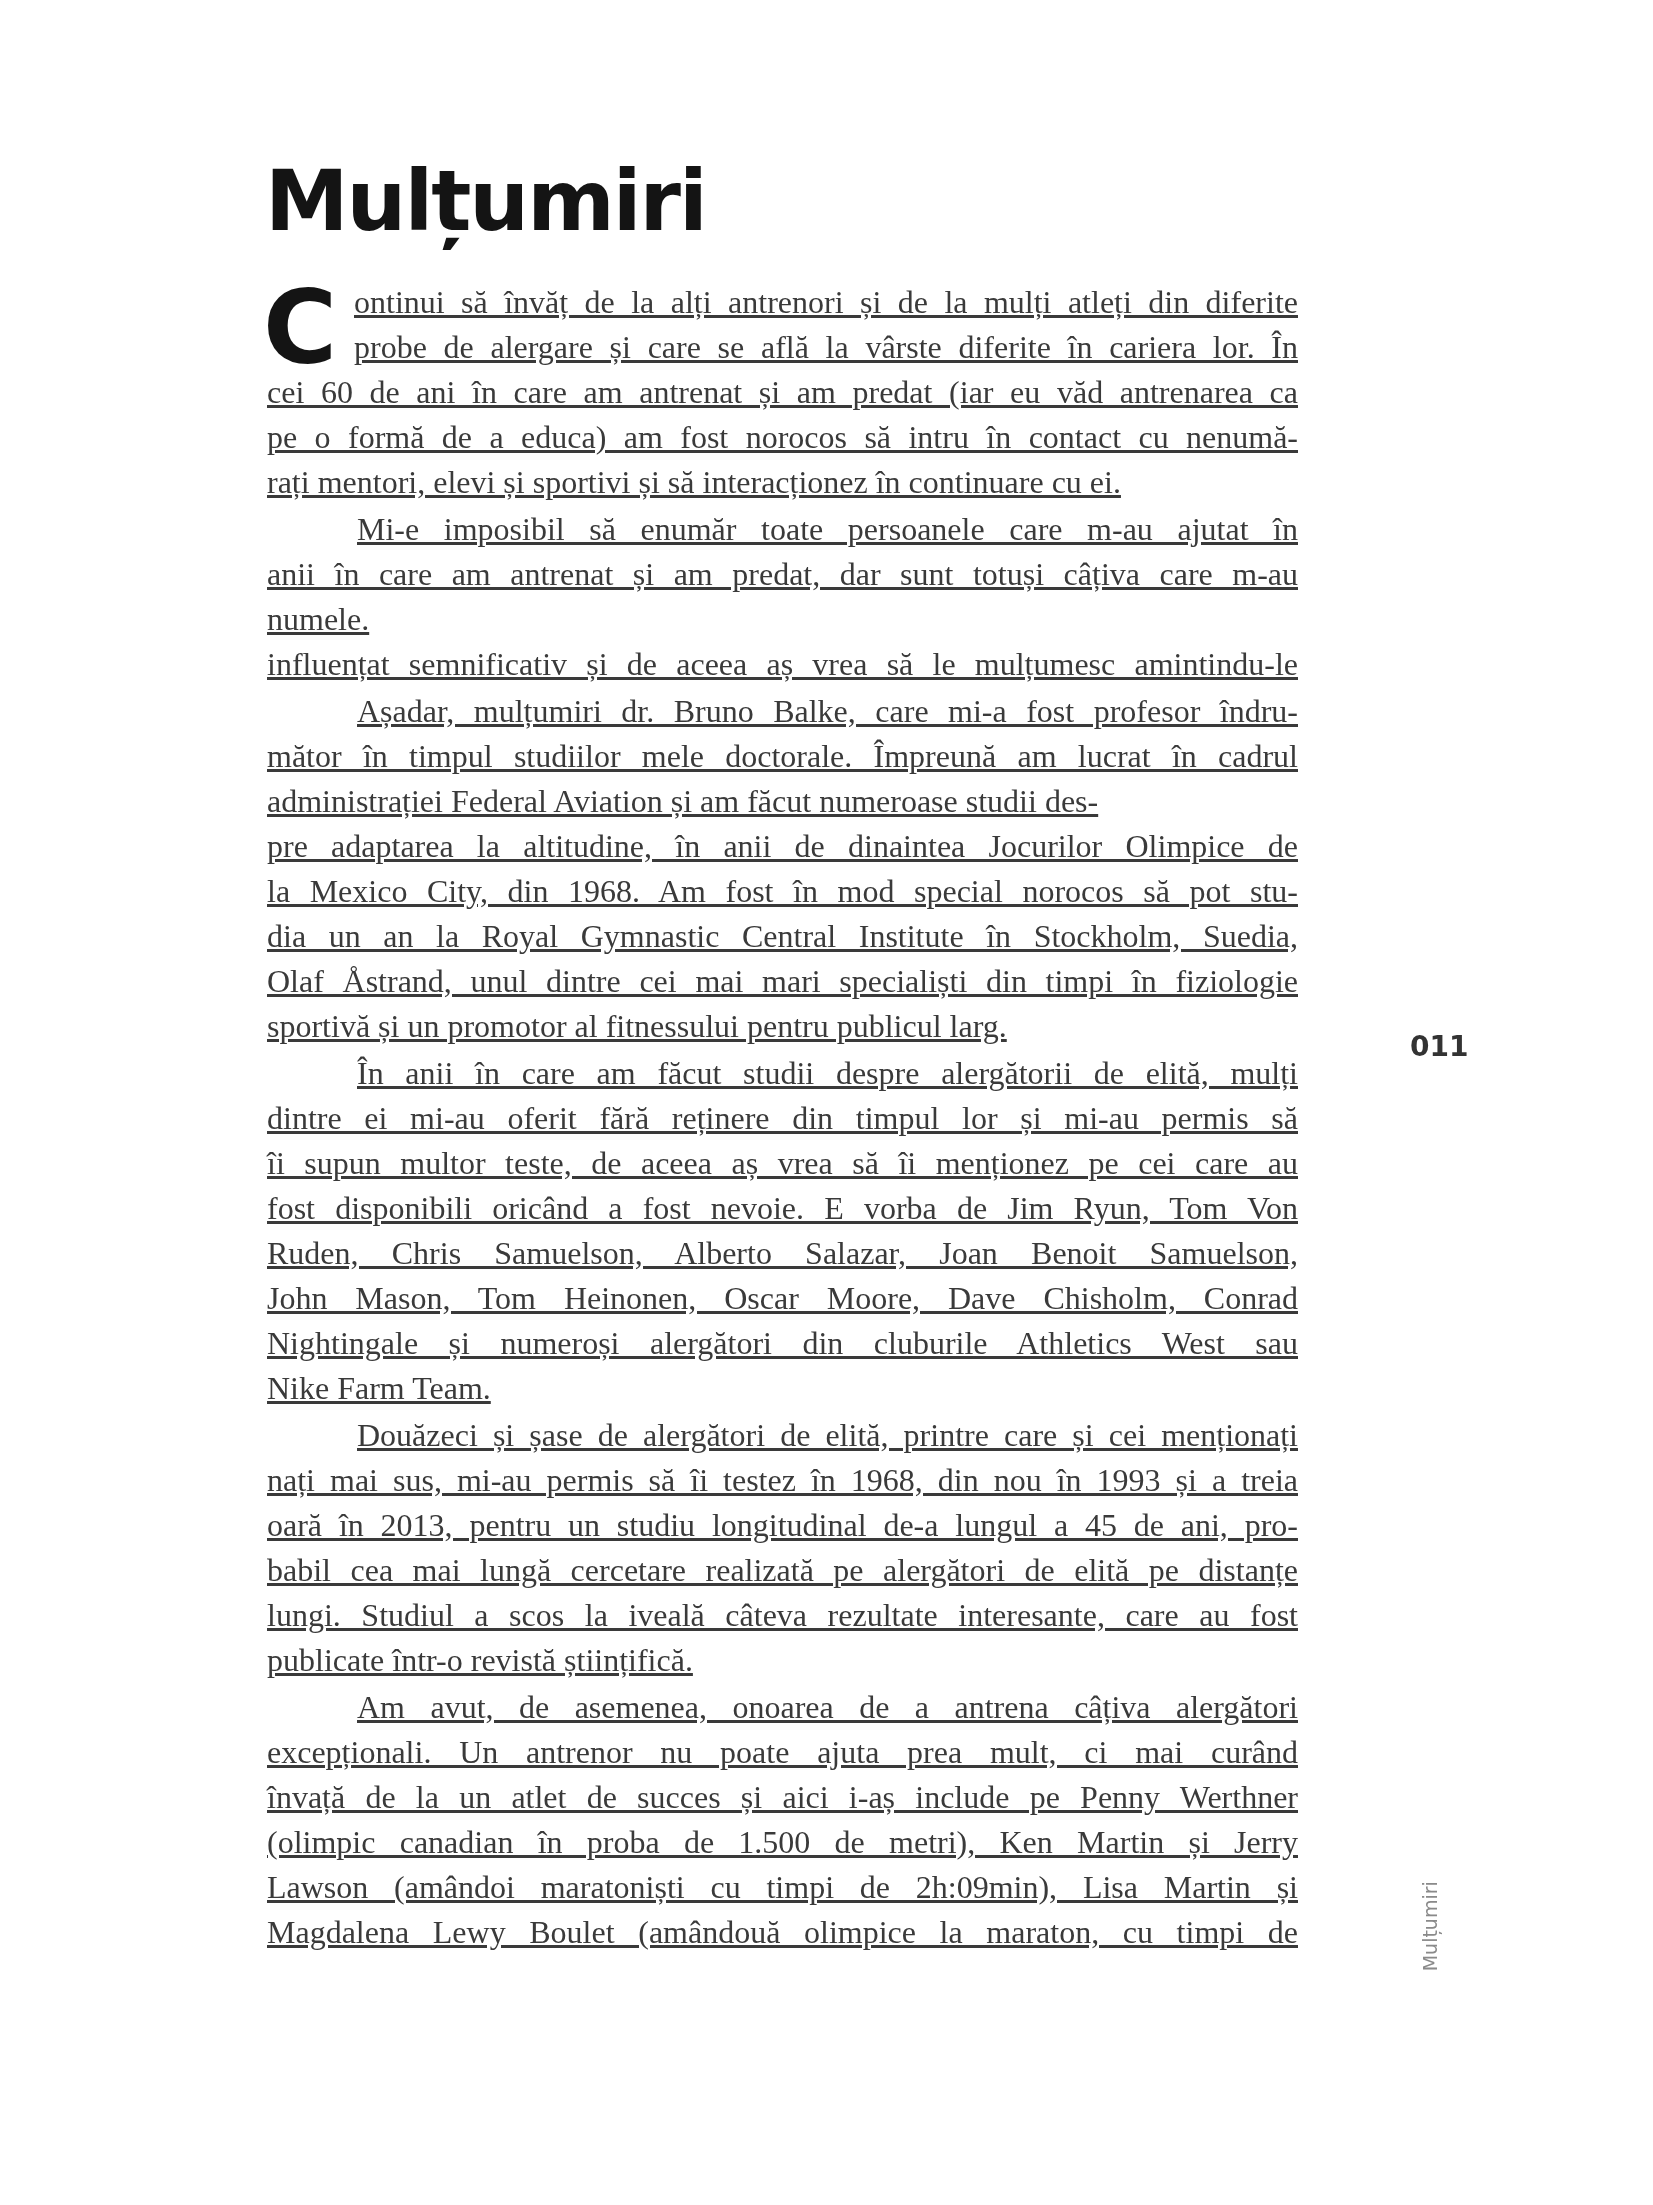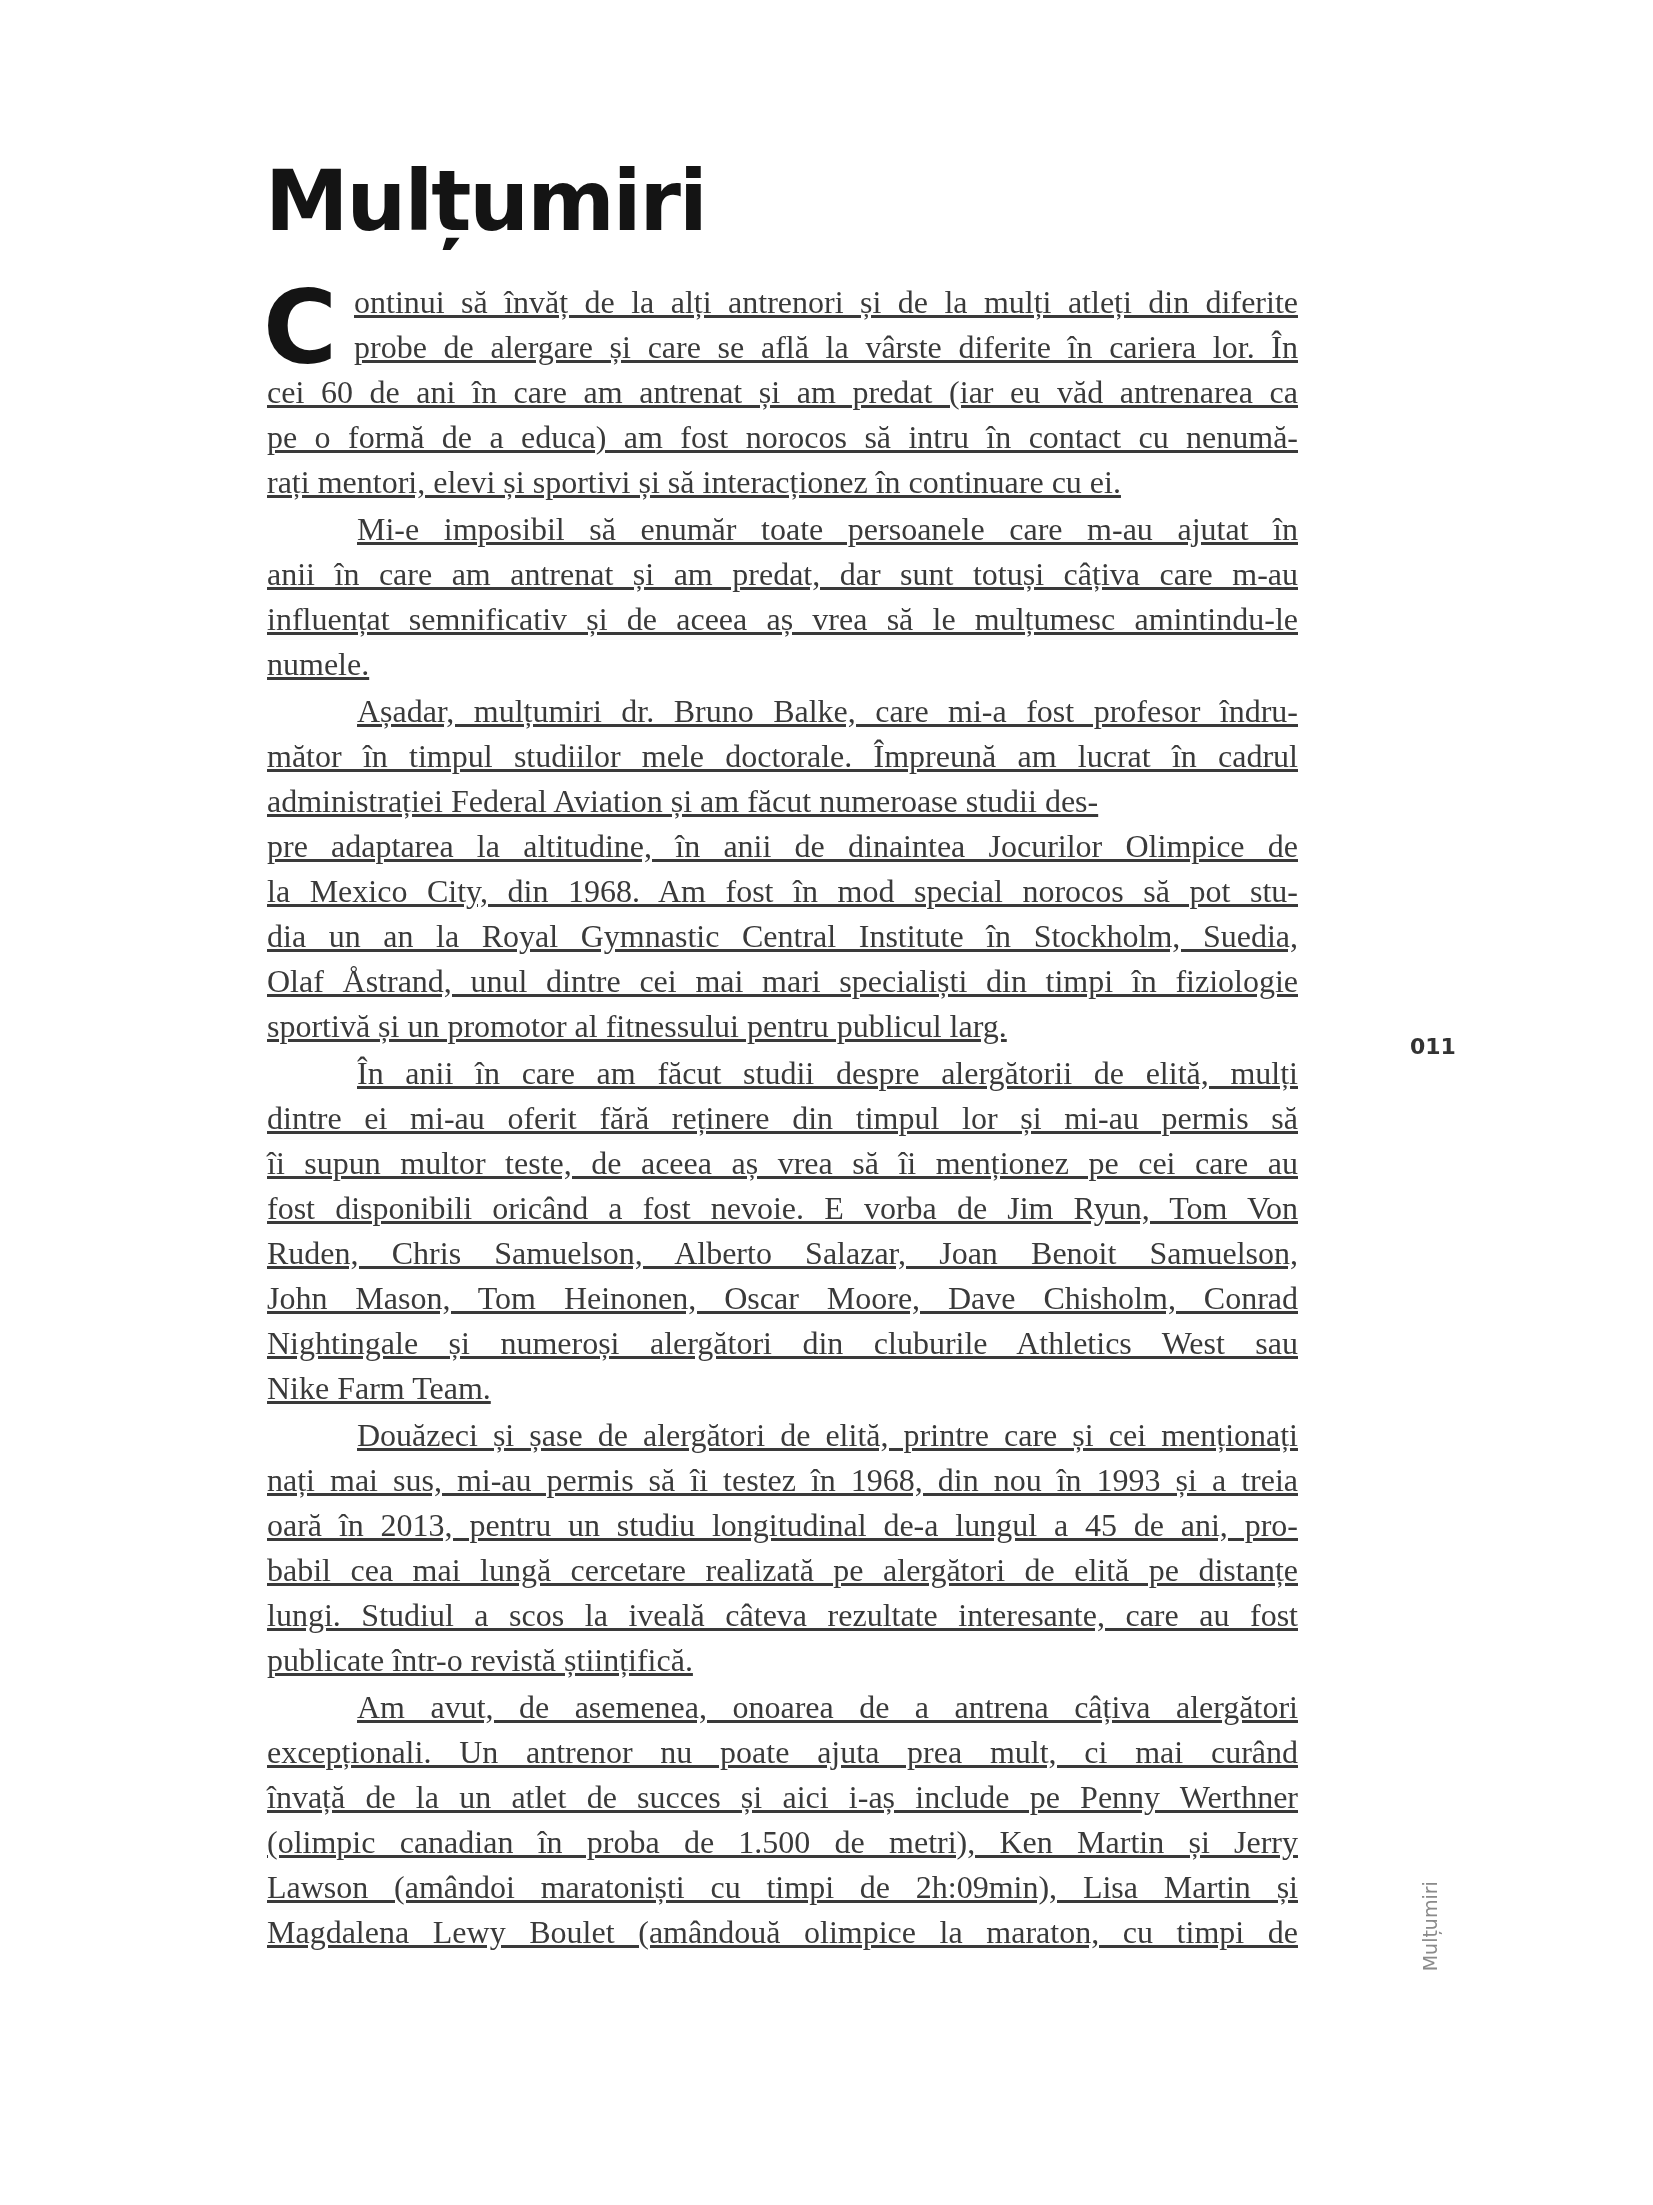--- a/index.html
+++ b/index.html
@@ -74,21 +74,21 @@
     font-size: 101px;
     line-height: 82px;
     color: #141414;
   }
   .page-number {
     position: absolute;
     left: 1410px;
     top: 1033px;
     font-family: "DejaVu Sans", sans-serif;
     font-weight: bold;
-    font-size: 22px;
+    font-size: 28px;
     line-height: 27px;
     color: #333333;
   }
   .running-head {
     position: absolute;
     left: 1369px;
     top: 1914px;
     width: 123px;
     height: 24.5px;
     transform: rotate(-90deg);
@@ -115,22 +115,22 @@
       <span class="line dropcap-line">ontinui să învăț de la alți antrenori și de la mulți atleți din diferite</span>
       <span class="line dropcap-line">probe de alergare și care se află la vârste diferite în cariera lor. În</span>
       <span class="line">cei 60 de ani în care am antrenat și am predat (iar eu văd antrenarea ca</span>
       <span class="line">pe o formă de a educa) am fost norocos să intru în contact cu nenumă-</span>
       <span class="line last">rați mentori, elevi și sportivi și să interacționez în continuare cu ei.</span>
     </div>
 
     <div class="para">
       <span class="line indent">Mi-e imposibil să enumăr toate persoanele care m-au ajutat în</span>
       <span class="line">anii în care am antrenat și am predat, dar sunt totuși câțiva care m-au</span>
+      <span class="line last">numele.</span>
       <span class="line">influențat semnificativ și de aceea aș vrea să le mulțumesc amintindu-le</span>
-      <span class="line last">numele.</span>
     </div>
 
     <div class="para">
       <span class="line indent">Așadar, mulțumiri dr. Bruno Balke, care mi-a fost profesor îndru-</span>
       <span class="line">mător în timpul studiilor mele doctorale. Împreună am lucrat în cadrul</span>
       <span class="line last">administrației Federal Aviation și am făcut numeroase studii des-</span>
       <span class="line">pre adaptarea la altitudine, în anii de dinaintea Jocurilor Olimpice de</span>
       <span class="line">la Mexico City, din 1968. Am fost în mod special norocos să pot stu-</span>
       <span class="line">dia un an la Royal Gymnastic Central Institute în Stockholm, Suedia,</span>
       <span class="line">Olaf Åstrand, unul dintre cei mai mari specialiști din timpi în fiziologie</span>

